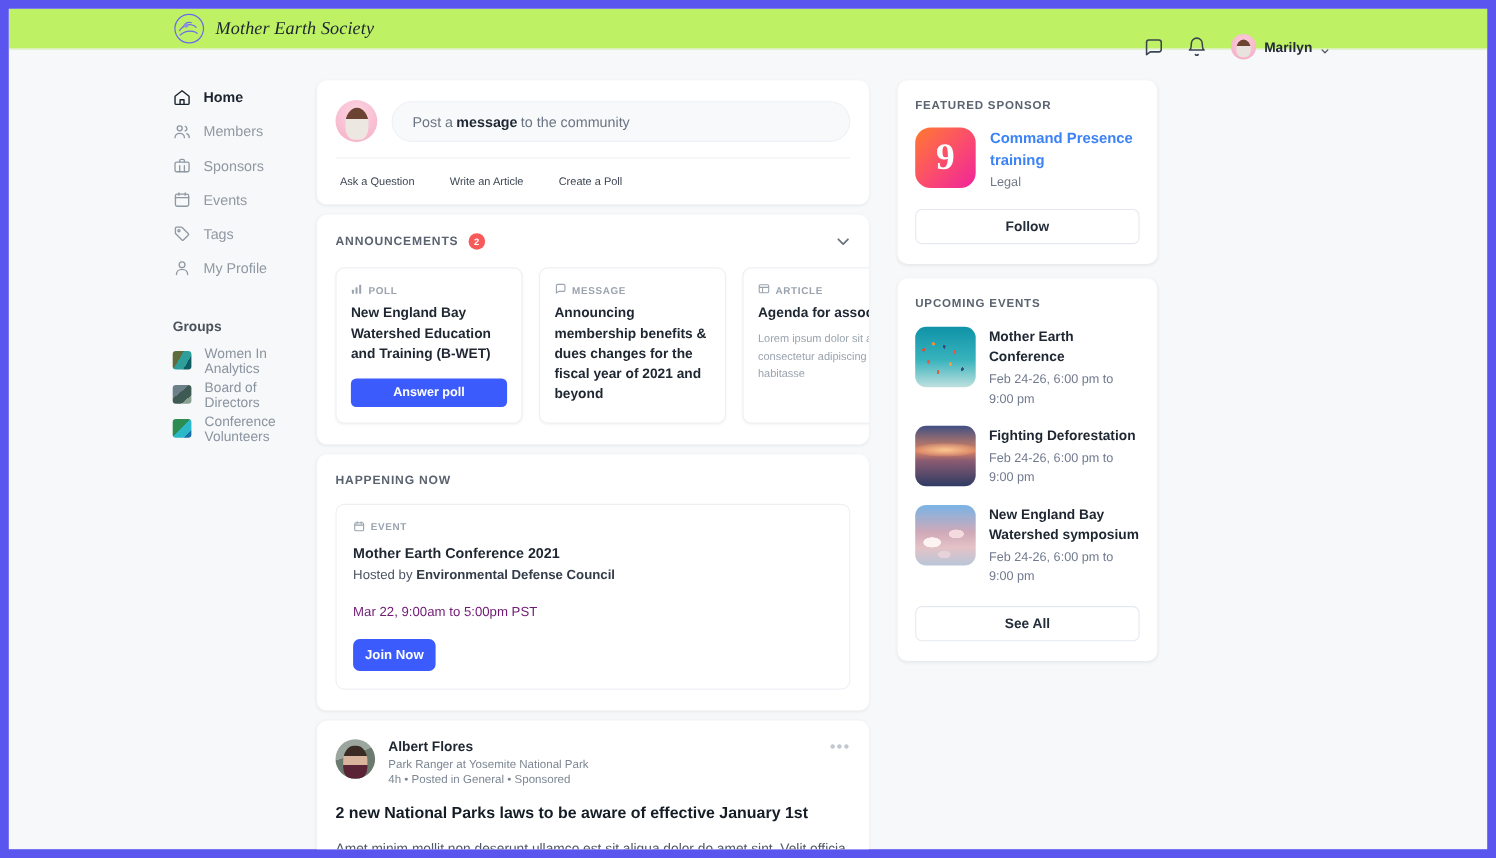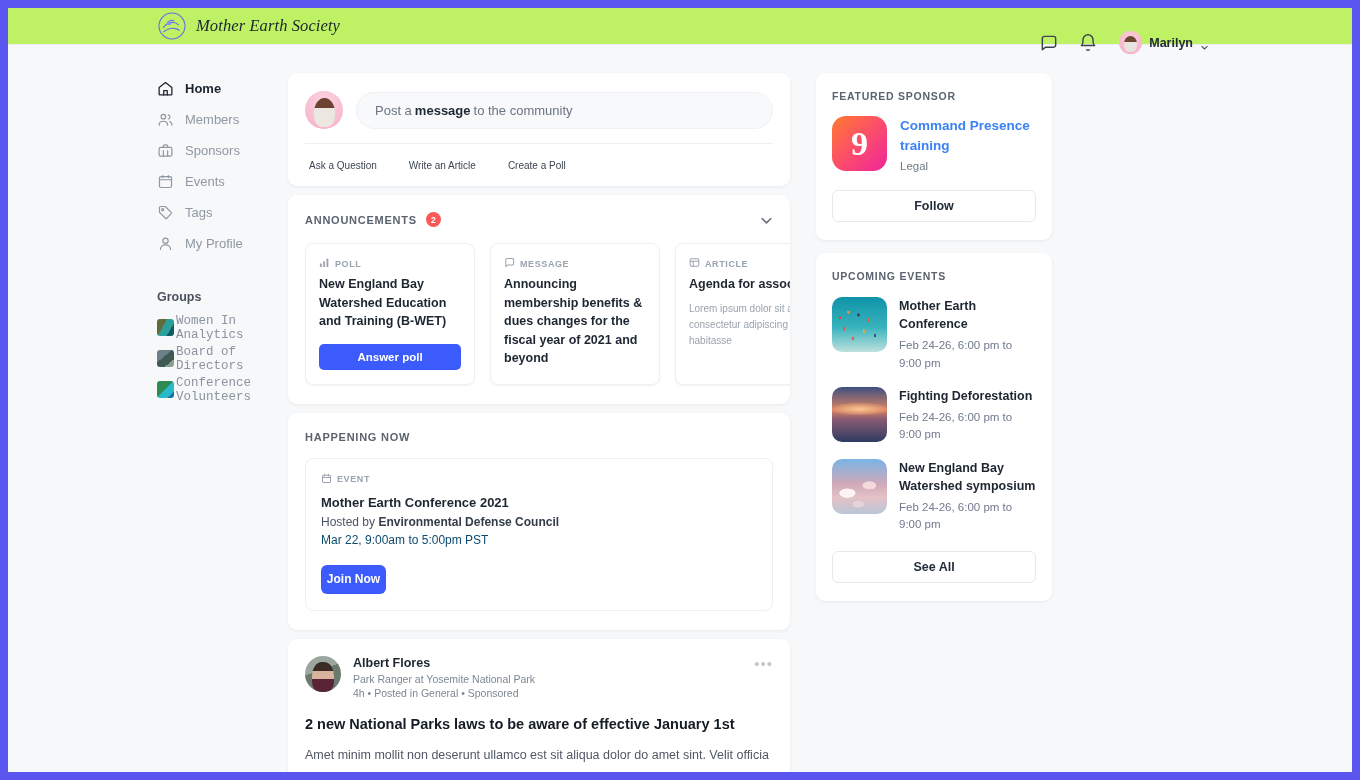--- a/index.html
+++ b/index.html
@@ -66,22 +66,22 @@
     height: 31px; color: #8f98a3; font-size: 13px;
     cursor: pointer;
   }
   .nav-item.active { color: #1c2430; font-weight: 700; }
   .nav-ico { width: 17px; height: 17px; flex: none; }
   .groups-title {
     font-size: 12.5px; color: #4a525d; font-weight: 600;
     margin: 31px 0 8px 0;
   }
   .group-item {
-    display: flex; align-items: center; gap: 2px;
-    height: 31px; font-size: 12.5px; color: #8a93a0; cursor: pointer; font-family: Liberation Mono, monospace;
+    display: flex; align-items: center; gap: 12px;
+    height: 31px; font-size: 12.5px; color: #8a93a0; cursor: pointer;
   }
   .g-thumb { width: 17px; height: 17px; border-radius: 3px; flex: none; }
   .g1 { background: linear-gradient(120deg,#5f6b3a 0 38%,#2e9e9b 38% 72%,#0f5d63 72%); }
   .g2 { background: linear-gradient(140deg,#6d7f88 0 40%,#3f5a52 40% 75%,#8aa092 75%); }
   .g3 { background: linear-gradient(135deg,#2c8c52 0 48%,#2bb9c9 48% 80%,#1b6fa8 80%); }
 
   
   .card {
     background: #ffffff;
     border-radius: 9px;
@@ -153,23 +153,23 @@
   .happening { margin-top: 9px; padding: 18px 17px 19px 17px; }
   .sec-title { font-size: 11px; letter-spacing: .75px; font-weight: 700; color: #5a636f; }
   .event-box {
     margin-top: 15px; border: 1px solid #edf0f3; border-radius: 8px;
     padding: 14px 31px 16px 15px; display: flex; align-items: flex-start; flex-direction: column;
   }
   .event-main { flex: 1; }
   .event-h { margin-top: 9px; font-size: 13px; font-weight: 700; color: #1d2631; }
   .event-sub { margin-top: 5px; font-size: 12px; color: #4b5462; }
   .event-sub b { font-weight: 700; color: #333c49; }
-  .event-time { margin-top: 4px; font-size: 12px; color: #0c4a6e; }
+  .event-time { margin-top: 20px; font-size: 12px; color: #701a75; }
   .btn-join {
-    margin-top: 18px; width: 65px; height: 29px; border-radius: 6px;
+    margin-top: 18px; width: 75px; height: 29px; border-radius: 6px;
     background: #3b5bfd; color: #fff; font-size: 12px; font-weight: 700;
     border: none; cursor: pointer; flex: none; font-family: inherit;
   }
 
   
   .post { margin-top: 9px; padding: 17px 17px 0 17px; }
   .post-head { display: flex; align-items: flex-start; }
   .avatar-post {
     width: 36px; height: 36px; border-radius: 50%; flex: none; margin-right: 12px;
     background: linear-gradient(160deg,#9ba69f 0 40%,#6b7a6e 40% 100%);

